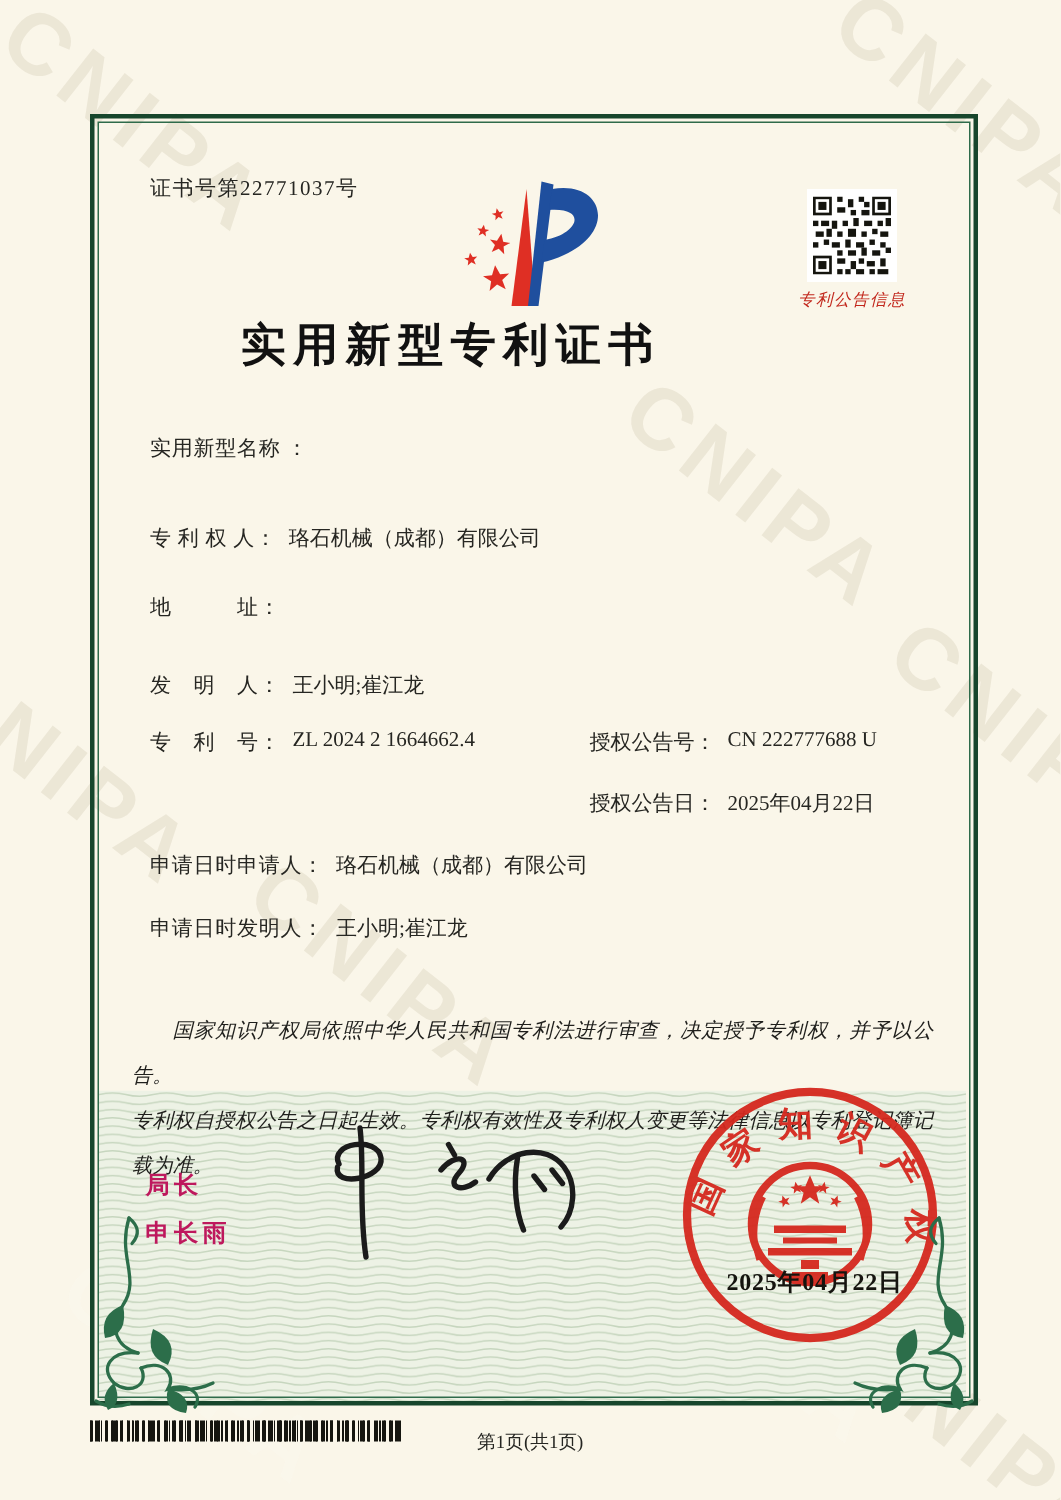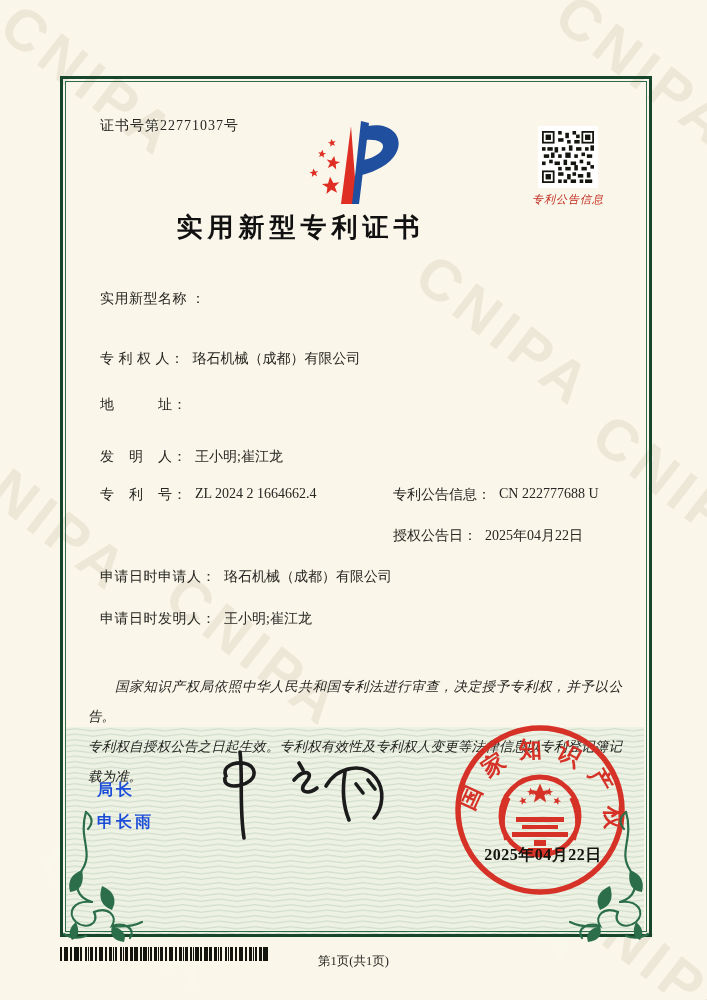--- a/index.html
+++ b/index.html
@@ -18,31 +18,31 @@
   .frame::after{content:"";position:absolute;left:2px;top:2px;right:2px;bottom:2px;
          border:1px solid #2e6b4a;}
   .content{position:absolute;inset:0;z-index:4;border-radius:29px;}
   .cert-no{position:absolute;left:100px;top:117px;font-size:14px;letter-spacing:1px;}
   .logo{position:absolute;left:306px;top:118px;}
   .qr-box{position:absolute;left:538px;top:126px;width:60px;height:62px;background:#fff;
           display:flex;align-items:center;justify-content:center;}
   .qr-label{position:absolute;left:520px;top:192px;width:96px;text-align:center;
             font-size:11px;color:#c2281d;letter-spacing:1px;font-style:italic;}
   .title{position:absolute;left:0;top:210px;width:601px;text-align:center;
-         font-size:26px;font-weight:bold;letter-spacing:5px;color:#111;}
+         font-size:30px;font-weight:bold;letter-spacing:5px;color:#111;}
   .row{position:absolute;left:100px;font-size:14px;display:flex;white-space:nowrap;}
   .row .lbl{letter-spacing:0.5px;}
   .row .val{margin-left:8px;}
   .val.wrap{white-space:normal;width:440px;line-height:24px;}
   .col2{position:absolute;left:393px;font-size:14px;display:flex;white-space:nowrap;}
   .statement{position:absolute;left:88px;top:672px;width:534px;font-size:13.5px;
              line-height:30px;font-style:italic;color:#1f1f1c;text-align:justify;}
   .statement .ind{display:block;text-indent:2em;}
   .signer{position:absolute;left:97px;font-family:Liberation Serif, serif;
-          font-weight:bold;font-size:16px;letter-spacing:3px;color:#1d4ed8;}
+          font-weight:bold;font-size:16px;letter-spacing:3px;color:#be185d;}
   .signature{position:absolute;left:198px;top:748px;}
   .seal{position:absolute;left:452px;top:722px;opacity:0.95;}
   .seal-date{position:absolute;left:478px;top:845px;width:130px;text-align:center;
              font-size:16px;font-weight:bold;color:#15140f;letter-spacing:0.5px;}
   .footer{position:absolute;left:0;top:905px;width:707px;text-align:center;font-size:12.5px;margin-top:48px;}
   .barcode{position:absolute;left:60px;top:947px;width:208px;height:14px;z-index:4;
            background:
              repeating-linear-gradient(90deg,#15150f 0 2px,transparent 2px 5px),
              repeating-linear-gradient(90deg,#15150f 0 1px,transparent 1px 3.5px),
              repeating-linear-gradient(90deg,transparent 0 6px,#15150f 6px 7px,transparent 7px 11px);}
@@ -202,21 +202,21 @@
     </div>
     <div class="row" style="top:448px">
       <span class="lbl">发　明　人：</span>
       <span class="val">王小明;崔江龙</span>
     </div>
     <div class="row" style="top:486px">
       <span class="lbl">专　利　号：</span>
       <span class="val">ZL 2024 2 1664662.4</span>
     </div>
     <div class="col2" style="top:486px">
-      <span class="lbl">专利公告信息：</span>
+      <span class="lbl">授权公告号：</span>
       <span class="val" style="margin-left:8px">CN 222777688 U</span>
     </div>
     <div class="col2" style="top:527px">
       <span class="lbl">授权公告日：</span>
       <span class="val" style="margin-left:8px">2025年04月22日</span>
     </div>
     <div class="row" style="top:568px">
       <span class="lbl">申请日时申请人：</span>
       <span class="val">珞石机械（成都）有限公司</span>
     </div>

